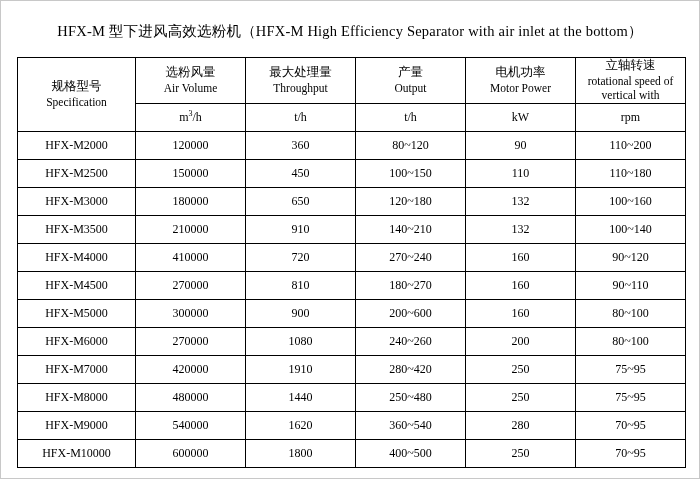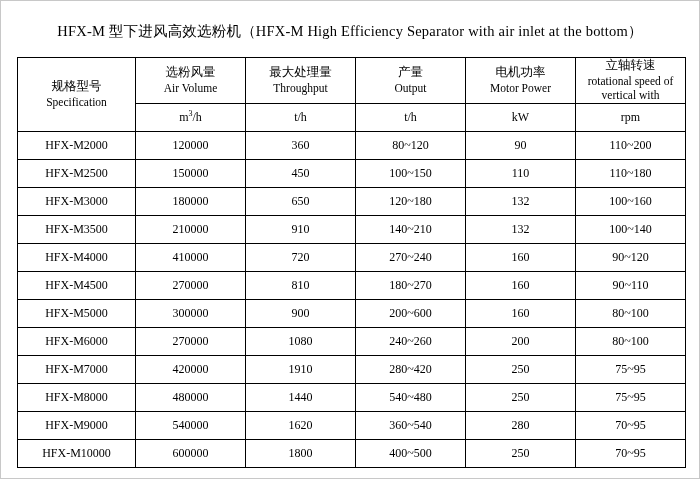--- a/index.html
+++ b/index.html
@@ -203,21 +203,21 @@
           <td class="datacell">420000</td>
           <td class="datacell">1910</td>
           <td class="datacell">280~420</td>
           <td class="datacell">250</td>
           <td class="datacell">75~95</td>
         </tr>
         <tr>
           <td class="datacell speccell">HFX-M8000</td>
           <td class="datacell">480000</td>
           <td class="datacell">1440</td>
-          <td class="datacell">540~480</td>
+          <td class="datacell">250~480</td>
           <td class="datacell">250</td>
           <td class="datacell">75~95</td>
         </tr>
         <tr>
           <td class="datacell speccell">HFX-M9000</td>
           <td class="datacell">540000</td>
           <td class="datacell">1620</td>
           <td class="datacell">360~540</td>
           <td class="datacell">280</td>
           <td class="datacell">70~95</td>

